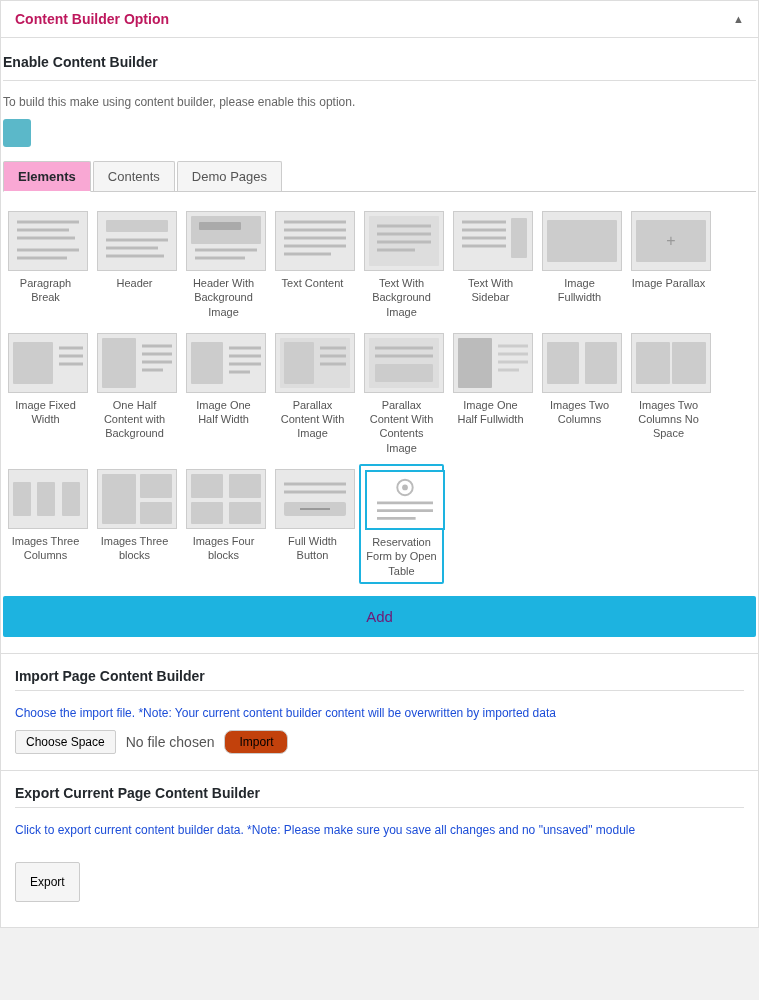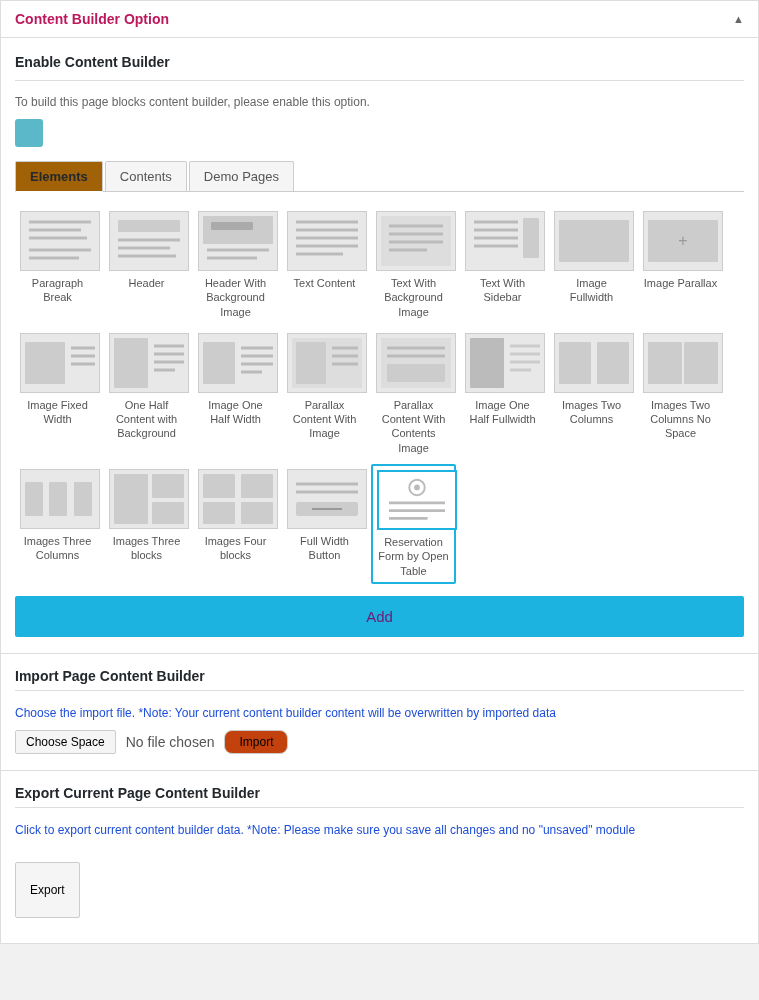--- a/index.html
+++ b/index.html
@@ -22,21 +22,21 @@
       padding: 10px 14px;
       border-bottom: 1px solid #ddd;
       background: #fff;
     }
     .panel-header-title {
       font-size: 14px;
       font-weight: bold;
       color: #be185d;
     }
     .panel-body {
-      padding: 16px 14px;
+      padding: 16px 2px;
     }
     .section-title {
       font-size: 14px;
       font-weight: bold;
       margin-bottom: 6px;
       color: #23282d;
     }
     .section-desc {
       font-size: 12px;
       color: #666;
@@ -66,21 +66,21 @@
       border: 1px solid #ccc;
       border-bottom: none;
       cursor: pointer;
       background: #f5f5f5;
       font-size: 13px;
       color: #555;
       margin-right: 2px;
       border-radius: 2px 2px 0 0;
     }
     .tab.active {
-      background: #a16207;
+      background: #f9a8d4;
       border-bottom: 1px solid #fff;
       margin-bottom: -1px;
       color: #23282d;
       font-weight: bold;
     }
     
     .elements-grid {
       display: flex;
       flex-wrap: wrap;
       gap: 4px;
@@ -157,21 +157,21 @@
     }
     .import-btn {
       padding: 4px 14px;
       border: 1px solid #ccc;
       background: #c2410c;
       cursor: pointer;
       font-size: 12px;
       border-radius: 8px;
     }
     .export-btn {
-      padding: 20px 14px;
+      padding: 12px 14px;
       border: 1px solid #ccc;
       background: #f5f5f5;
       cursor: pointer;
       font-size: 12px;
       border-radius: 2px;
     }
     
     .thumb-svg { width: 78px; height: 58px; }
 
     
@@ -189,21 +189,21 @@
   <div class="panel-header">
     <span class="panel-header-title">Content Builder Option</span>
     <span style="cursor:pointer;color:#666;font-size:11px;">▲</span>
   </div>
 
   <div class="panel-body">
     
     <div>
       <div class="section-title">Enable Content Builder</div>
       <hr class="divider">
-      <div class="section-desc">To build this page blocks content builder, please enable this option.</div>
+      <div class="section-desc">To build this make using content builder, please enable this option.</div>
       <div class="toggle-switch"></div>
     </div>
 
     
     <div class="tabs">
       <div class="tab active">Elements</div>
       <div class="tab">Contents</div>
       <div class="tab">Demo Pages</div>
     </div>
 

